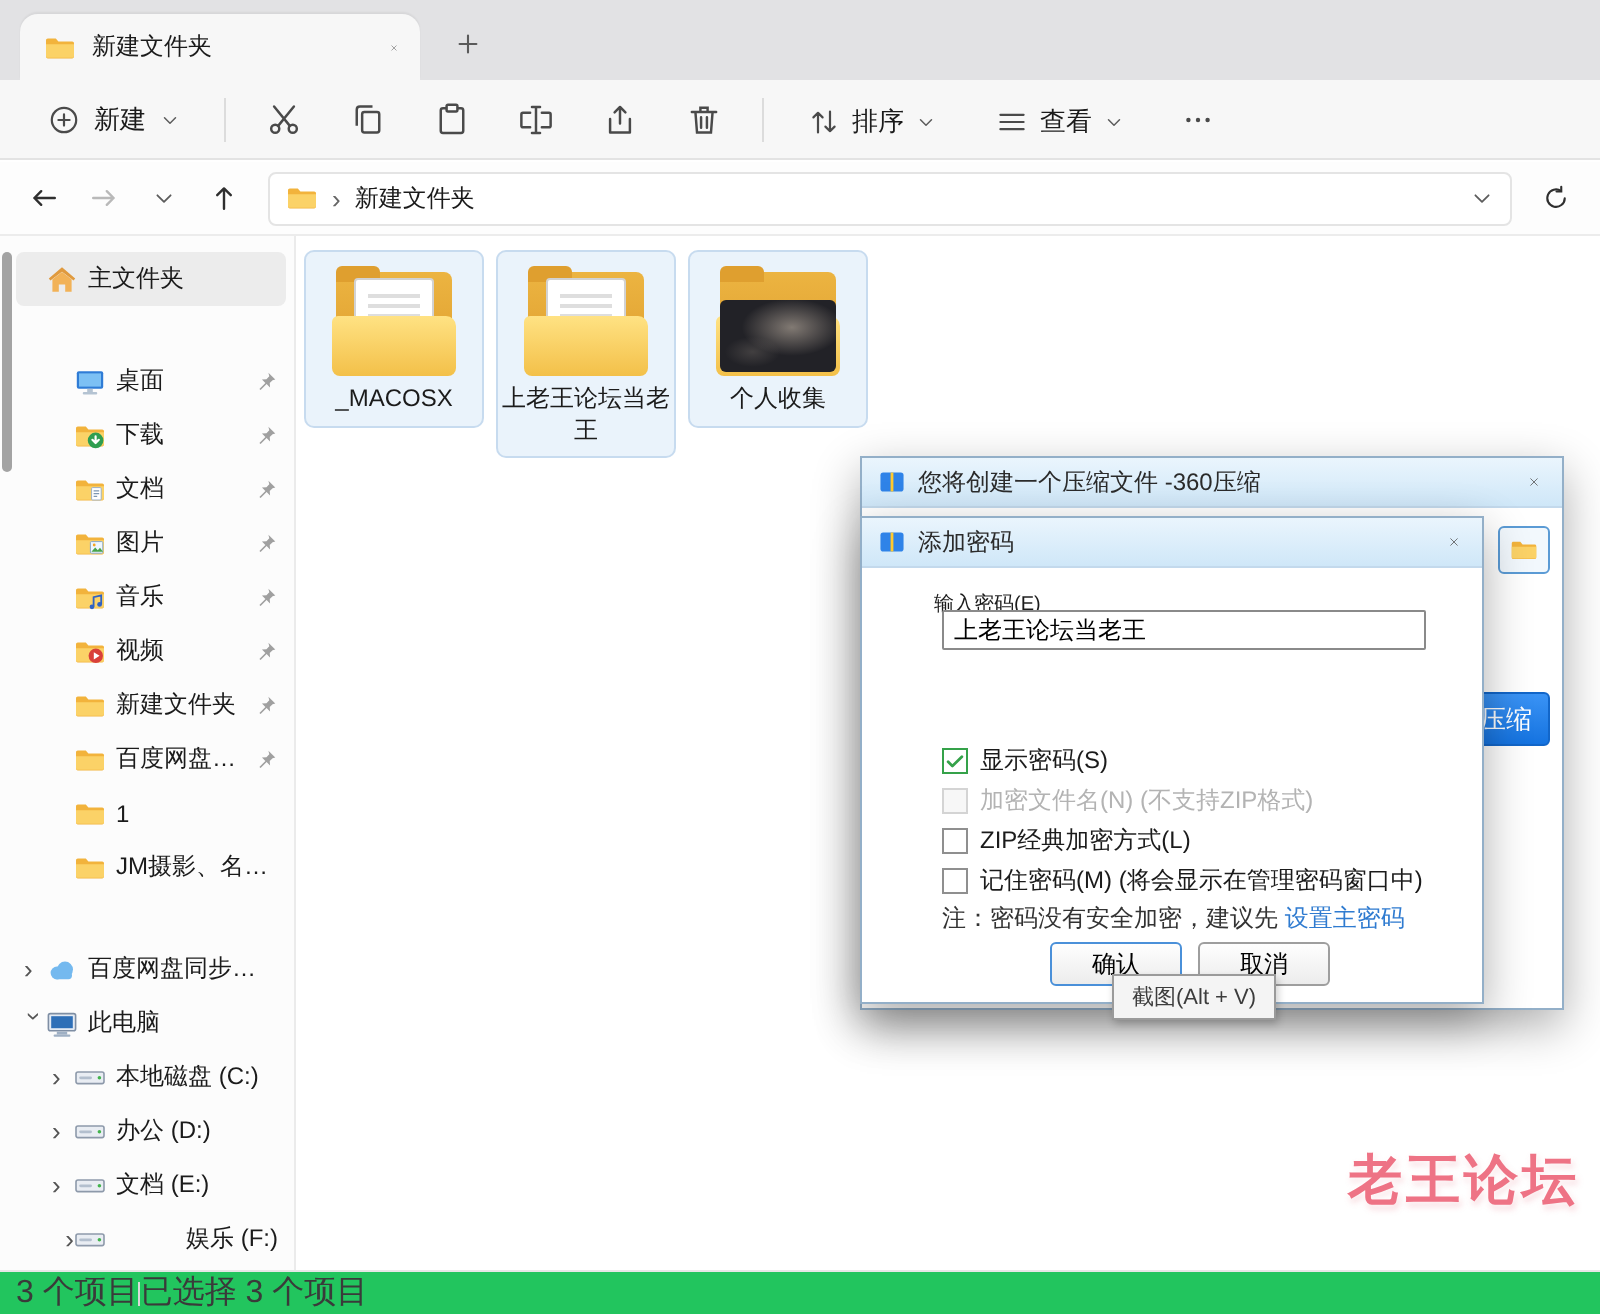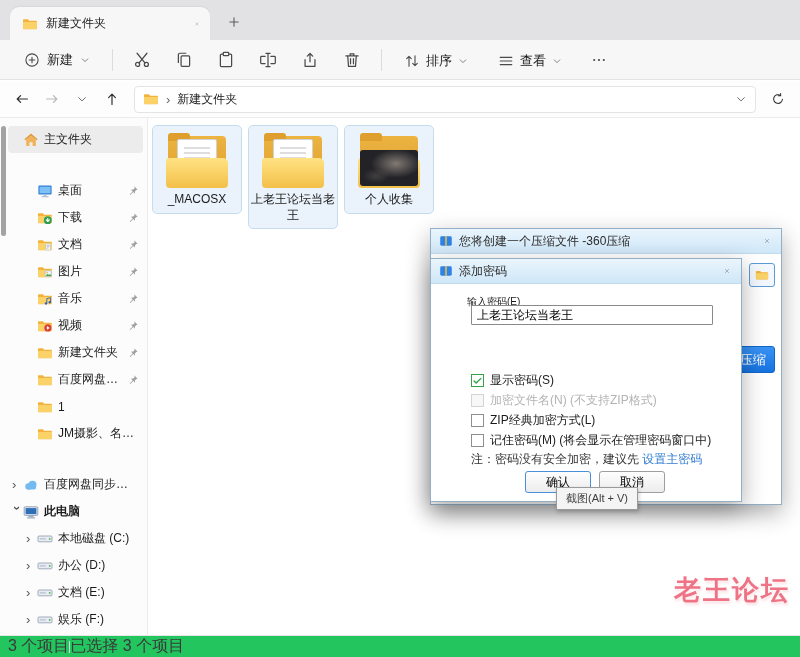--- a/index.html
+++ b/index.html
@@ -538,21 +538,21 @@
                 <circle cx="5.5" cy="9.5" r="3.2"></circle>
                 <circle cx="9.5" cy="7.8" r="4"></circle>
                 <rect x="4" y="9" width="9" height="3.6" rx="1.8"></rect>
               </g>
             </svg>
           </span>
           <span class="s-label">百度网盘同步空间</span>
 
         </div>
 
-        <div class="side-item chev-down" style="padding-left: 4px; font-weight: bold;">
+        <div class="side-item chev-down" style="padding-left: 4px;">
           <span class="chev"></span>
           <span class="ic s16">
             <svg viewBox="0 0 16 16" xmlns="http://www.w3.org/2000/svg">
               <rect x="1.2" y="2.8" width="13.6" height="8.6" rx="1" fill="#e3eaf3" stroke="#7e8ea4" stroke-width="0.8"></rect>
               <rect x="2.6" y="4.1" width="10.8" height="6" fill="#2e6fb7"></rect>
               <rect x="5.4" y="11.8" width="5.2" height="1.5" fill="#9fb0c4"></rect>
               <rect x="3.8" y="13.3" width="8.4" height="1.1" rx="0.5" fill="#9fb0c4"></rect>
             </svg>
           </span>
           <span class="s-label">此电脑</span>
@@ -591,21 +591,21 @@
             <svg viewBox="0 0 16 16" xmlns="http://www.w3.org/2000/svg">
               <rect x="1" y="5" width="14" height="5.8" rx="1" fill="#e9edf3" stroke="#8d99aa" stroke-width="0.8"></rect>
               <rect x="2.6" y="7.2" width="6.4" height="1.4" rx="0.7" fill="#b3bfce"></rect>
               <circle cx="12.7" cy="7.9" r="0.9" fill="#43b44e"></circle>
             </svg>
           </span>
           <span class="s-label">文档 (E:)</span>
 
         </div>
 
-        <div class="side-item chev-right" style="padding-left: 18px;">
+        <div class="side-item chev-right" style="padding-left: 18px; text-align: right;">
           <span class="chev"></span>
           <span class="ic s16">
             <svg viewBox="0 0 16 16" xmlns="http://www.w3.org/2000/svg">
               <rect x="1" y="5" width="14" height="5.8" rx="1" fill="#e9edf3" stroke="#8d99aa" stroke-width="0.8"></rect>
               <rect x="2.6" y="7.2" width="6.4" height="1.4" rx="0.7" fill="#b3bfce"></rect>
               <circle cx="12.7" cy="7.9" r="0.9" fill="#43b44e"></circle>
             </svg>
           </span>
           <span class="s-label">娱乐 (F:)</span>
 

